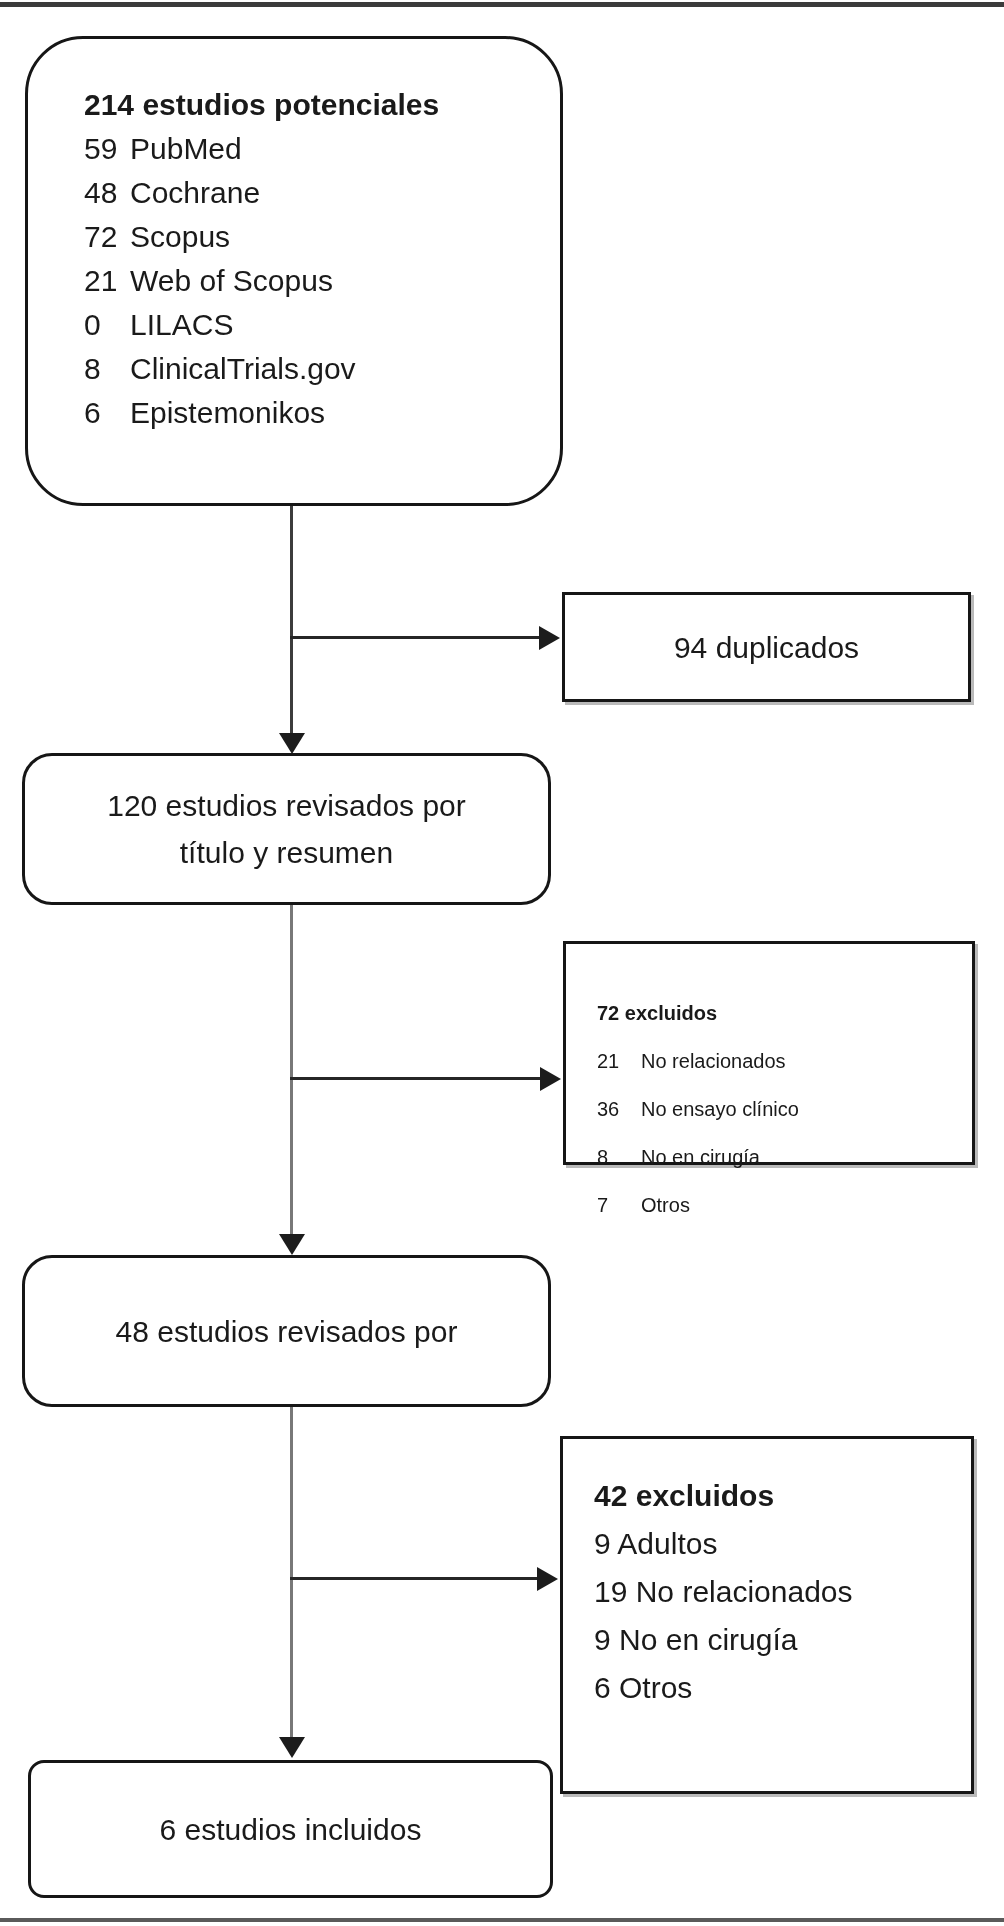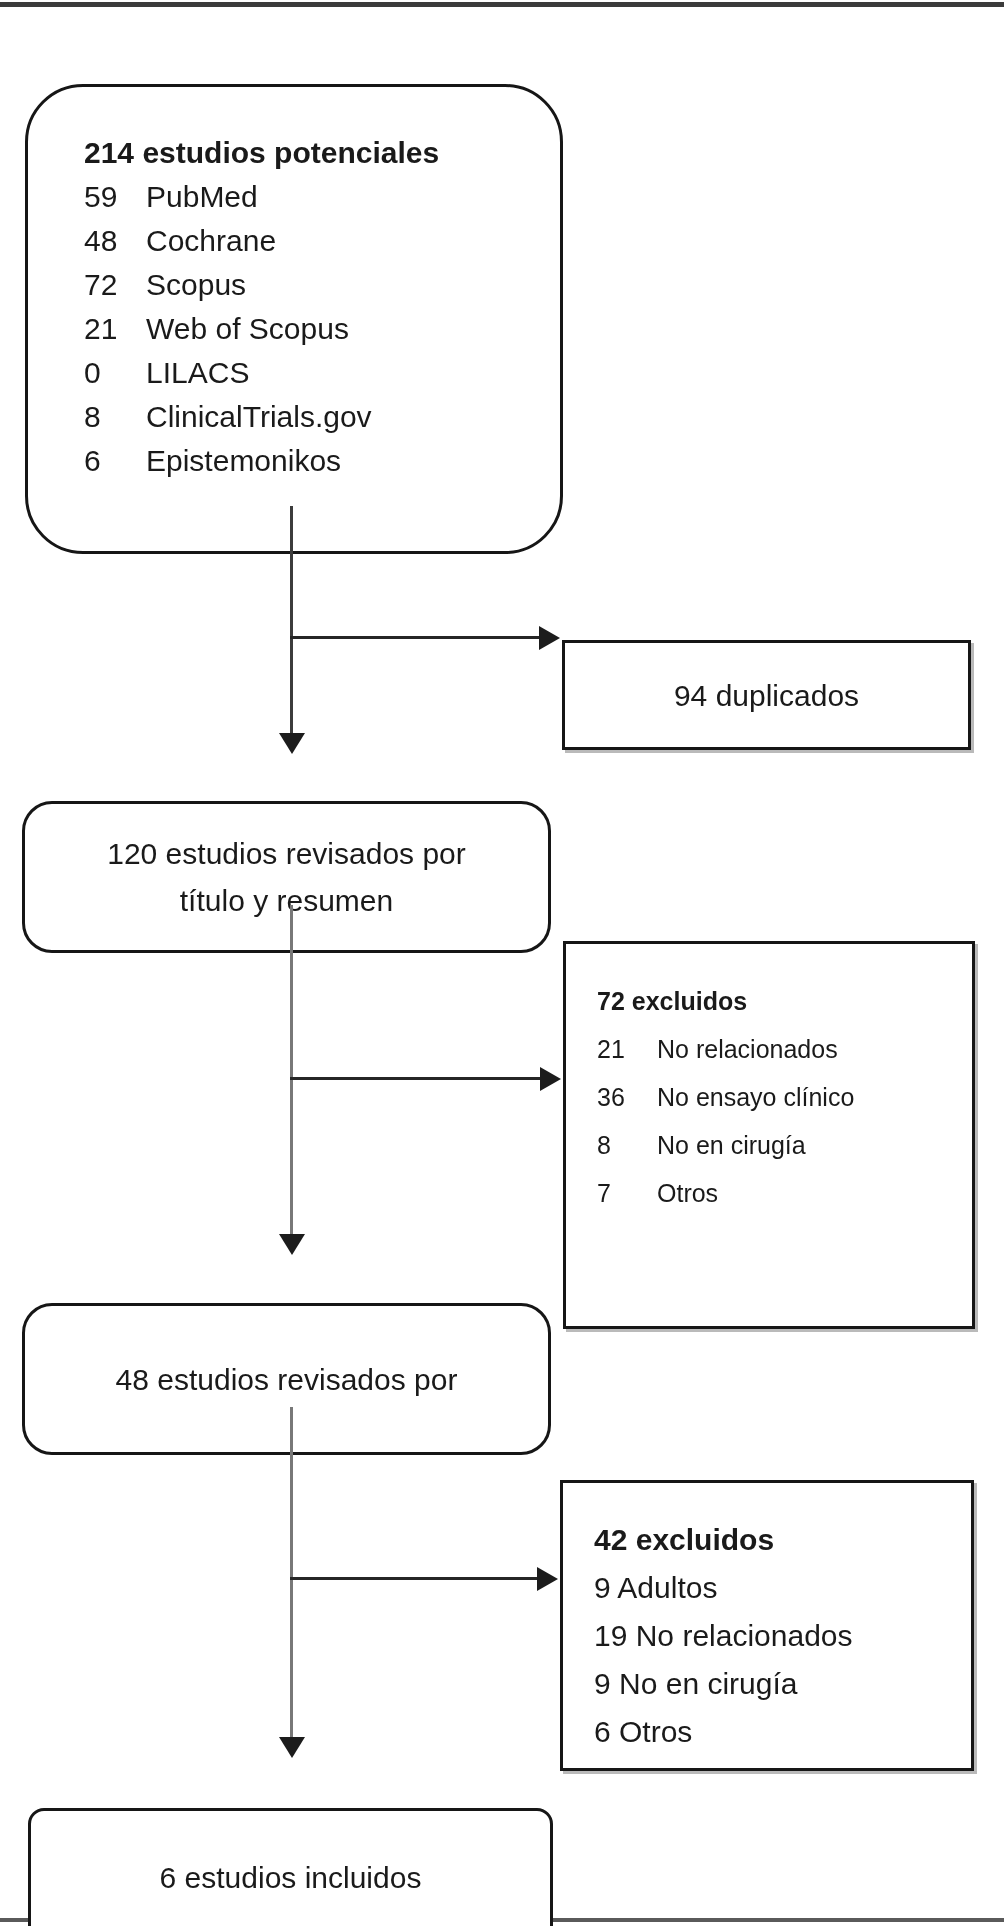--- a/index.html
+++ b/index.html
@@ -15,25 +15,25 @@
   .rule{left:0;width:1004px;}
   #rule-top{top:2px;height:5px;background:#3b3b3b;}
   #rule-bottom{top:1918px;height:4px;background:#5a5a5a;}
 
   
   .node{box-sizing:border-box;background:#ffffff;}
   .rounded{border:3px solid #161616;}
   .rect{border:3px solid #161616;box-shadow:3px 3px 0 rgba(130,130,130,0.55);}
 
   .center-txt{display:flex;align-items:center;justify-content:center;text-align:center;}
-  .fs{font-size:30px;line-height:47px;margin-top:48px;}
+  .fs{font-size:30px;line-height:47px;}
   .bold{font-weight:bold;}
 
   
-  .rowline{display:flex;gap:16px;}
+  .rowline{display:flex;}
   .rowline .num{flex:0 0 46px;}
   .rowline .num-sm{flex:0 0 44px;}
 
   
   .vline{width:3px;}
   .vdark{background:#3c3c3c;}
   .vgray{background:#787878;}
   .hline{height:3px;background:#262626;}
 
   
@@ -96,21 +96,21 @@
       <div>título y resumen</div>
     </div>
   </div>
 
   <div class="abs vline vgray" style="left:290px;top:905px;height:330px;"></div>
   <div class="abs arr-down" style="left:279px;top:1234px;"></div>
 
   <div class="abs hline" style="left:290px;top:1077px;width:251px;"></div>
   <div class="abs arr-right" style="left:540px;top:1067px;"></div>
 
-  <div class="abs node rect" style="left:563px;top:941px;width:412px;height:388px;padding:33px 14px 0 31px;font-size:25px;line-height:48px;">
+  <div class="abs node rect" style="left:563px;top:941px;width:412px;height:224px;padding:45px 14px 0 31px;font-size:20px;line-height:48px;">
     <div class="bold">72 excluidos</div>
     <div class="rowline">
       <span class="num-sm">21</span>
       <span>No relacionados</span>
     </div>
     <div class="rowline">
       <span class="num-sm">36</span>
       <span>No ensayo clínico</span>
     </div>
     <div class="rowline">
@@ -128,21 +128,21 @@
       <div>48 estudios revisados por</div>
     </div>
   </div>
 
   <div class="abs vline vgray" style="left:290px;top:1407px;height:330px;"></div>
   <div class="abs arr-down" style="left:279px;top:1737px;"></div>
 
   <div class="abs hline" style="left:290px;top:1577px;width:248px;"></div>
   <div class="abs arr-right" style="left:537px;top:1567px;"></div>
 
-  <div class="abs node rect" style="left:560px;top:1436px;width:414px;height:291px;padding:33px 14px 0 31px;font-size:30px;line-height:48px;margin-top:44px;">
+  <div class="abs node rect" style="left:560px;top:1436px;width:414px;height:358px;padding:33px 14px 0 31px;font-size:30px;line-height:48px;">
     <div class="bold">42 excluidos</div>
     <div>9 Adultos</div>
     <div>19 No relacionados</div>
     <div>9 No en cirugía</div>
     <div>6 Otros</div>
   </div>
 
   <div class="abs node rounded fs center-txt" style="left:28px;top:1760px;width:525px;height:138px;border-radius:16px;">
     <span>6 estudios incluidos</span>
   </div>

